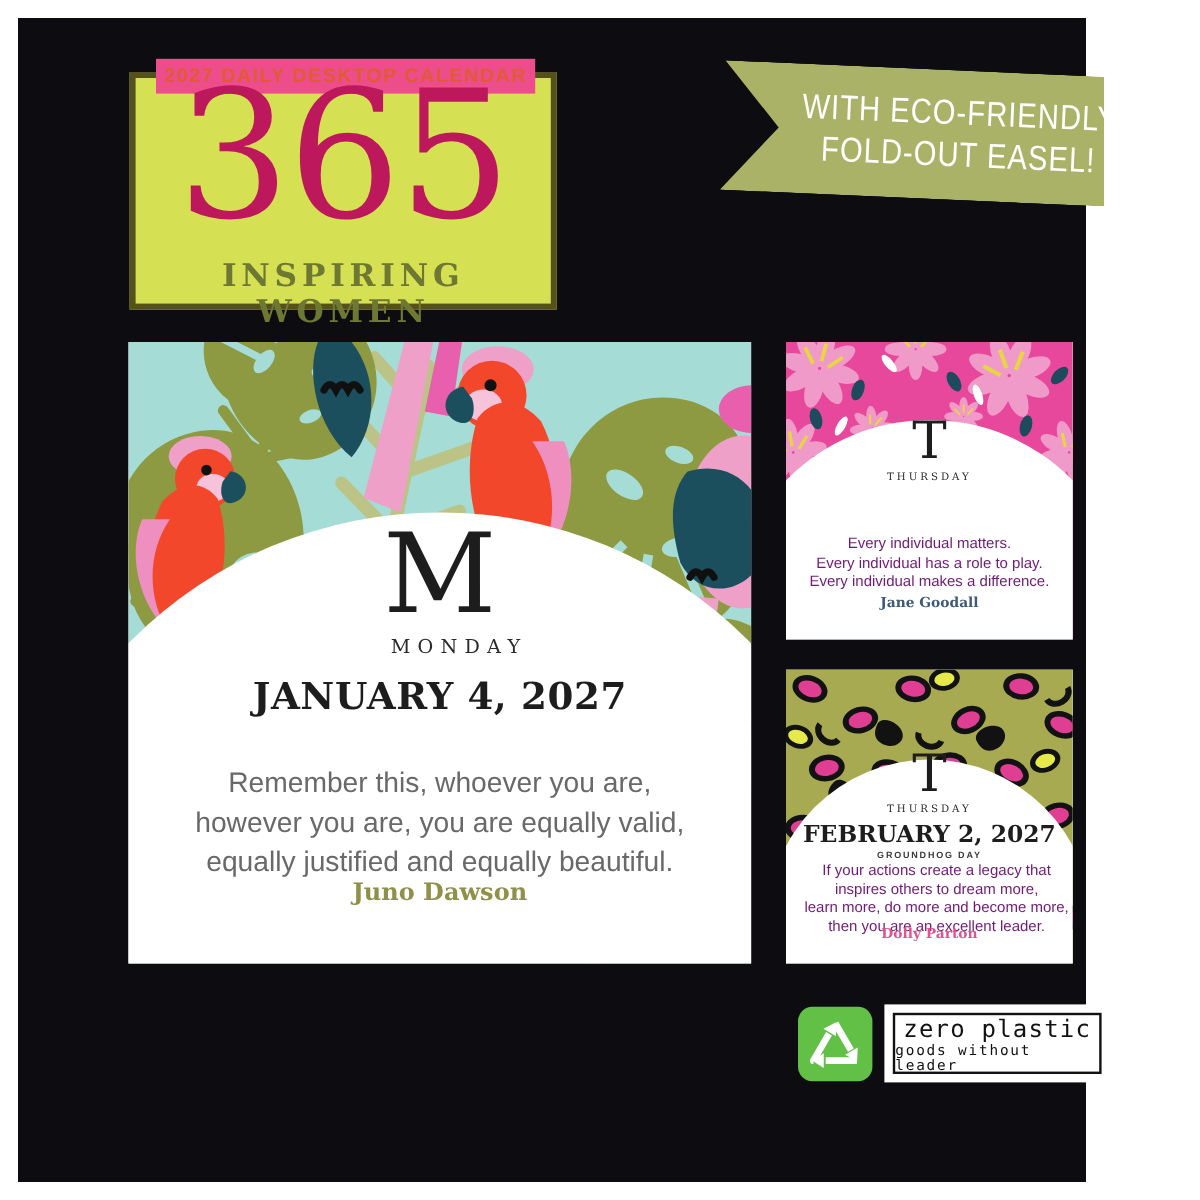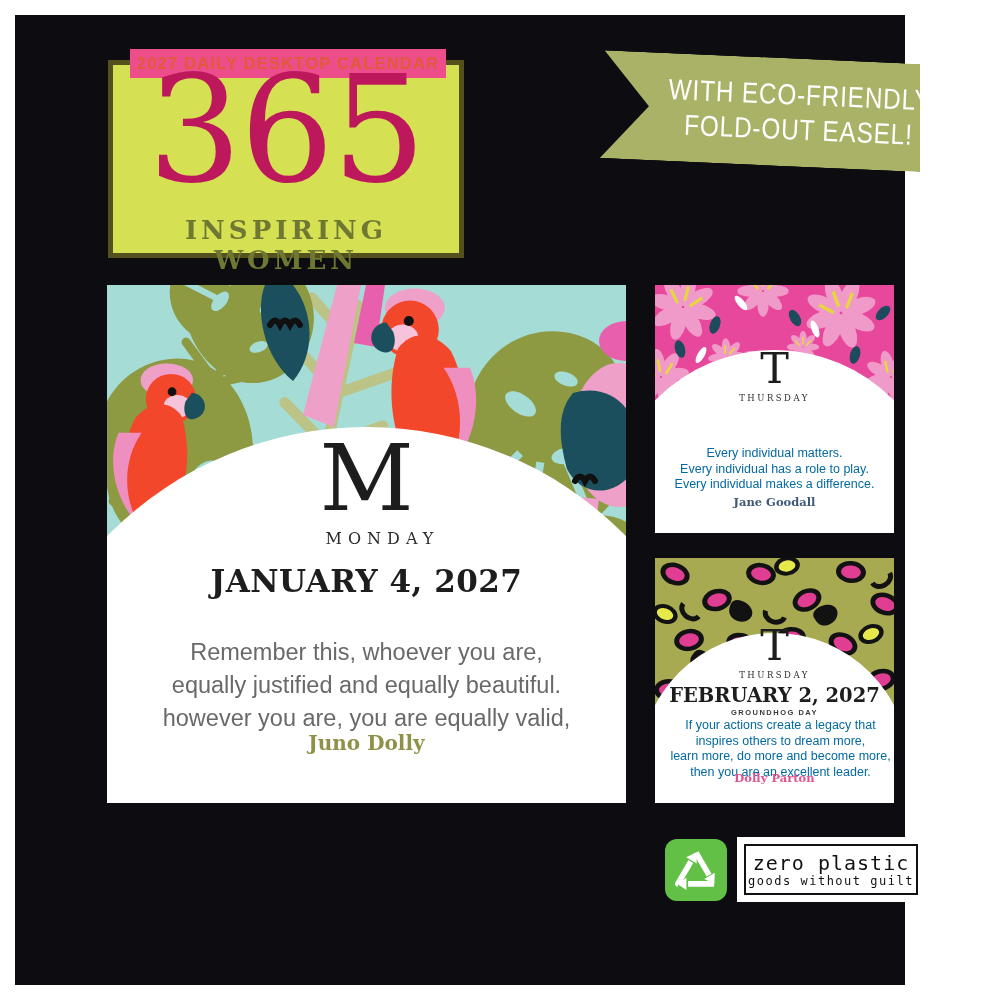--- a/index.html
+++ b/index.html
@@ -41,21 +41,21 @@
 
   .page-c1{left:655px;top:285px;width:239px;height:248px;}
   .page-c2{left:655px;top:558px;width:239px;height:245px;}
   .c-initial{font-size:43px;line-height:43px;}
   .c1-initial{top:62px;} .c1-weekday{top:108px;} .c1-date{top:124px;} .c1-quote{top:161px;} .c1-author{top:210px;text-align:center;}
   .c2-initial{top:66px;} .c2-weekday{top:112px;} .c2-date{top:126px;} .c2-holiday{top:150px;}
   .c2-quote{top:160px;padding-left:12px;} .c2-author{top:213px;}
   .c-weekday{font-size:8.5px;letter-spacing:2.5px;color:#2b2b2b;}
   .c-date{font-size:19.5px;font-weight:bold;}
   .c-holiday{font-size:7.5px;font-weight:bold;letter-spacing:1.5px;color:#3a3a3a;}
-  .c-quote{font-size:12.5px;line-height:15.5px;color:#0369a1;}
+  .c-quote{font-size:12.5px;line-height:15.5px;color:#701a75;}
   .c-author{font-size:11.5px;font-weight:bold;}
   .author-navy{color:#3d5a78;} .author-pink{color:#e0538f;}
 
   
   .tagline{position:absolute;left:15px;top:834px;width:695px;text-align:center;color:#ededed;
            font-size:30px;line-height:35px;}
   .eco-badge{position:absolute;left:665px;top:839px;width:62px;height:62px;background:#62c046;
            border-radius:12px;display:flex;align-items:center;justify-content:center;}
   .zero-box{position:absolute;left:737px;top:837px;width:188px;height:65px;background:#ffffff;
            box-sizing:border-box;padding:7px;}
@@ -151,24 +151,24 @@
       </g>
 
       <circle cx="259.5" cy="505" r="363" fill="#ffffff"></circle>
     </svg>
 
     <div class="ptxt serif m-initial">M</div>
     <div class="ptxt serif m-weekday">MONDAY</div>
     <div class="ptxt serif m-date">JANUARY 4, 2027</div>
     <div class="ptxt m-quote">
       <div>Remember this, whoever you are,</div>
+      <div>however you are, you are equally valid,</div>
       <div>equally justified and equally beautiful.</div>
-      <div>however you are, you are equally valid,</div>
-    </div>
-    <div class="ptxt serif m-author">Juno Dolly</div>
+    </div>
+    <div class="ptxt serif m-author">Juno Dawson</div>
   </div>
 
   <div class="page page-c1">
     <svg class="art" viewBox="0 0 239 248" preserveAspectRatio="none" xmlns="http://www.w3.org/2000/svg" xmlns:xlink="http://www.w3.org/1999/xlink">
       <defs>
         <g id="flower">
           <g fill="#f09ac9">
             <ellipse cx="0" cy="-14" rx="6" ry="13"></ellipse>
             <ellipse cx="0" cy="-14" rx="6" ry="13" transform="rotate(45)"></ellipse>
             <ellipse cx="0" cy="-14" rx="6" ry="13" transform="rotate(90)"></ellipse>
@@ -292,16 +292,16 @@
       <path d="M30 10 L51 46 L9 46 Z" fill="none" stroke="#ffffff" stroke-width="6.5" stroke-linejoin="round" stroke-dasharray="30 11.8"></path>
       <polygon points="-2,-7 9,0 -2,7" fill="#ffffff" transform="translate(46.6 38.5) rotate(60)"></polygon>
       <polygon points="-2,-7 9,0 -2,7" fill="#ffffff" transform="translate(17 46) rotate(180)"></polygon>
       <polygon points="-2,-7 9,0 -2,7" fill="#ffffff" transform="translate(25.8 17.2) rotate(-60)"></polygon>
     </svg>
   </div>
 
   <div class="zero-box">
     <div class="zero-inner">
       <div class="zero-title">zero plastic</div>
-      <div class="zero-sub">goods without guilt</div>
+      <div class="zero-sub">goods without leader</div>
     </div>
   </div>
 </div>
 
 </body></html>

